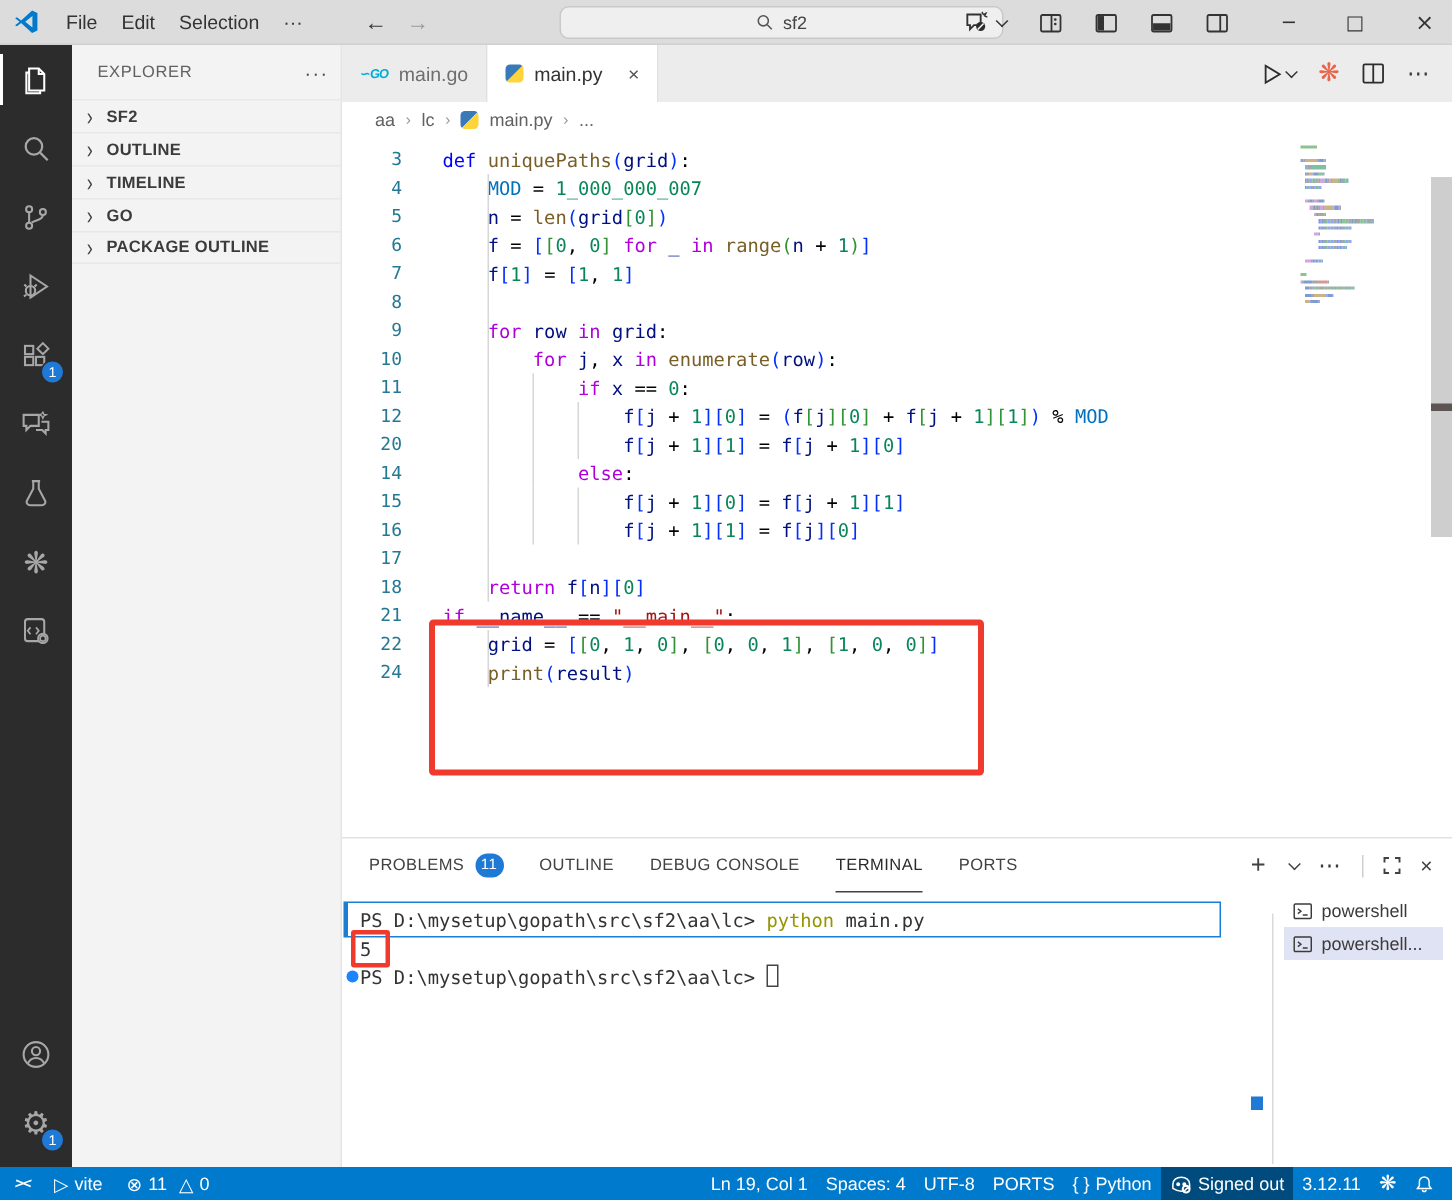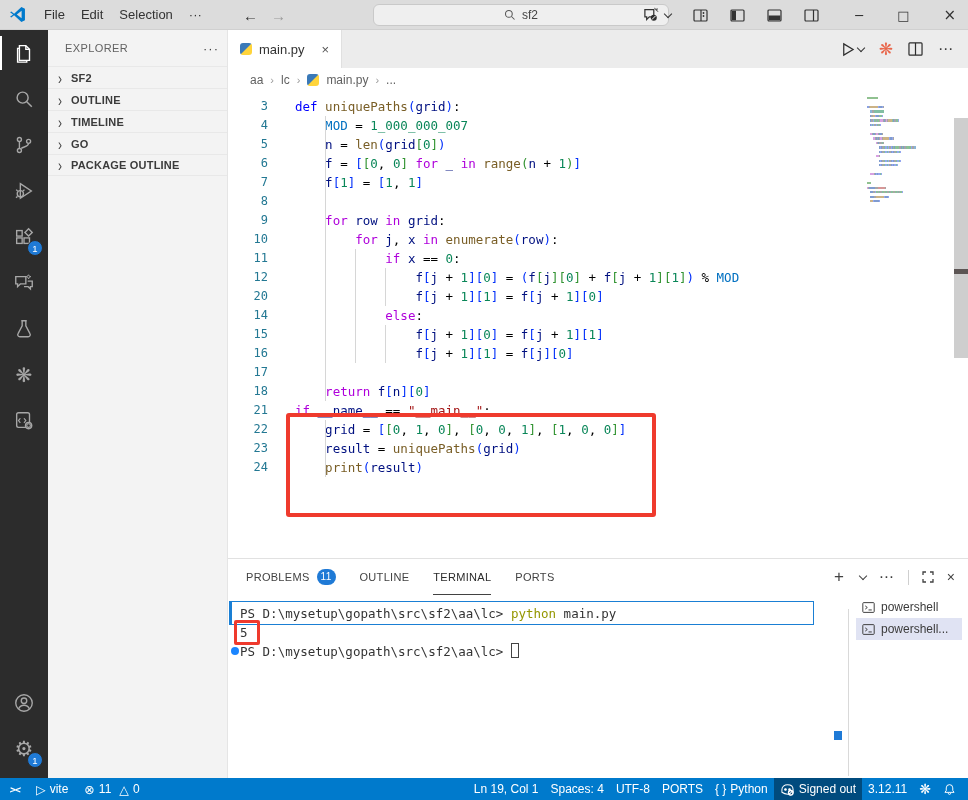--- a/index.html
+++ b/index.html
@@ -276,20 +276,24 @@
       </div>
     <div class="sb-section">
         <span class="sb-chev">›</span>
         <span>PACKAGE OUTLINE</span>
       </div>
   </div>
 
   <div class="editorcol">
 
     <div class="tabbar">
+      <div class="tab">
+        <span class="goicon">∽GO</span>
+        <span>main.go</span>
+      </div>
       <div class="tab active">
         <span class="pyicon"></span>
         <span>main.py</span>
         <span class="close">×</span>
       </div>
       <div class="editor-actions">
         <span class="runwrap">
           <svg width="15" height="15" viewBox="0 0 16 16">
               <path d="M4 2l10 6-10 6V2z" fill="none" stroke="#2d2d2d" stroke-width="1.3"></path>
             </svg>
@@ -383,24 +387,20 @@
             <div class="ln">18</div>
             <div class="code"><span class="guide" style="left: 30.1px;"></span>    <span class="tk-k">return</span><span class="tk-o"> </span><span class="tk-v">f</span><span class="tk-b1">[</span><span class="tk-v">n</span><span class="tk-b1">]</span><span class="tk-b1">[</span><span class="tk-n">0</span><span class="tk-b1">]</span></div>
           </div>
           <div class="line">
             <div class="ln">21</div>
             <div class="code"><span class="tk-k">if</span><span class="tk-o"> </span><span class="tk-v">__name__</span><span class="tk-o"> == </span><span class="tk-s">"__main__"</span><span class="tk-o">:</span></div>
           </div>
           <div class="line">
             <div class="ln">22</div>
             <div class="code"><span class="guide" style="left: 30.1px;"></span>    <span class="tk-v">grid</span><span class="tk-o"> = </span><span class="tk-b1">[</span><span class="tk-b2">[</span><span class="tk-n">0</span><span class="tk-o">, </span><span class="tk-n">1</span><span class="tk-o">, </span><span class="tk-n">0</span><span class="tk-b2">]</span><span class="tk-o">, </span><span class="tk-b2">[</span><span class="tk-n">0</span><span class="tk-o">, </span><span class="tk-n">0</span><span class="tk-o">, </span><span class="tk-n">1</span><span class="tk-b2">]</span><span class="tk-o">, </span><span class="tk-b2">[</span><span class="tk-n">1</span><span class="tk-o">, </span><span class="tk-n">0</span><span class="tk-o">, </span><span class="tk-n">0</span><span class="tk-b2">]</span><span class="tk-b1">]</span></div>
-          </div>
-          <div class="line">
-            <div class="ln">23</div>
-            <div class="code"><span class="guide" style="left: 30.1px;"></span>    <span class="tk-v">result</span><span class="tk-o"> = </span><span class="tk-f">uniquePaths</span><span class="tk-b1">(</span><span class="tk-v">grid</span><span class="tk-b1">)</span></div>
           </div>
           <div class="line">
             <div class="ln">24</div>
             <div class="code"><span class="guide" style="left: 30.1px;"></span>    <span class="tk-f">print</span><span class="tk-b1">(</span><span class="tk-v">result</span><span class="tk-b1">)</span></div>
           </div>
         </div>
       <div class="anno-editor"></div>
       <div class="minimap">
           <div class="mm-line"><span style="width: 0px;"></span><span style="width: 10.8px; background: rgb(85, 160, 85);"></span></div>
           <div class="mm-line"><span style="width: 0px;"></span></div>
@@ -435,20 +435,23 @@
 
     <div class="panel">
       <div class="panel-tabs">
         <span class="ptab">
           <span>PROBLEMS</span>
           <span class="pbadge">11</span>
         </span>
         <span class="ptab">
             <span>OUTLINE</span>
           </span>
+        <span class="ptab">
+            <span>DEBUG CONSOLE</span>
+          </span>
         <span class="ptab active">
             <span>TERMINAL</span>
           </span>
         <span class="ptab">
             <span>PORTS</span>
           </span>
         <span class="panel-actions">
           <span class="plus">+</span>
           <span class="chv" style="border-color:#424242"></span>
           <span class="dots">⋯</span>

